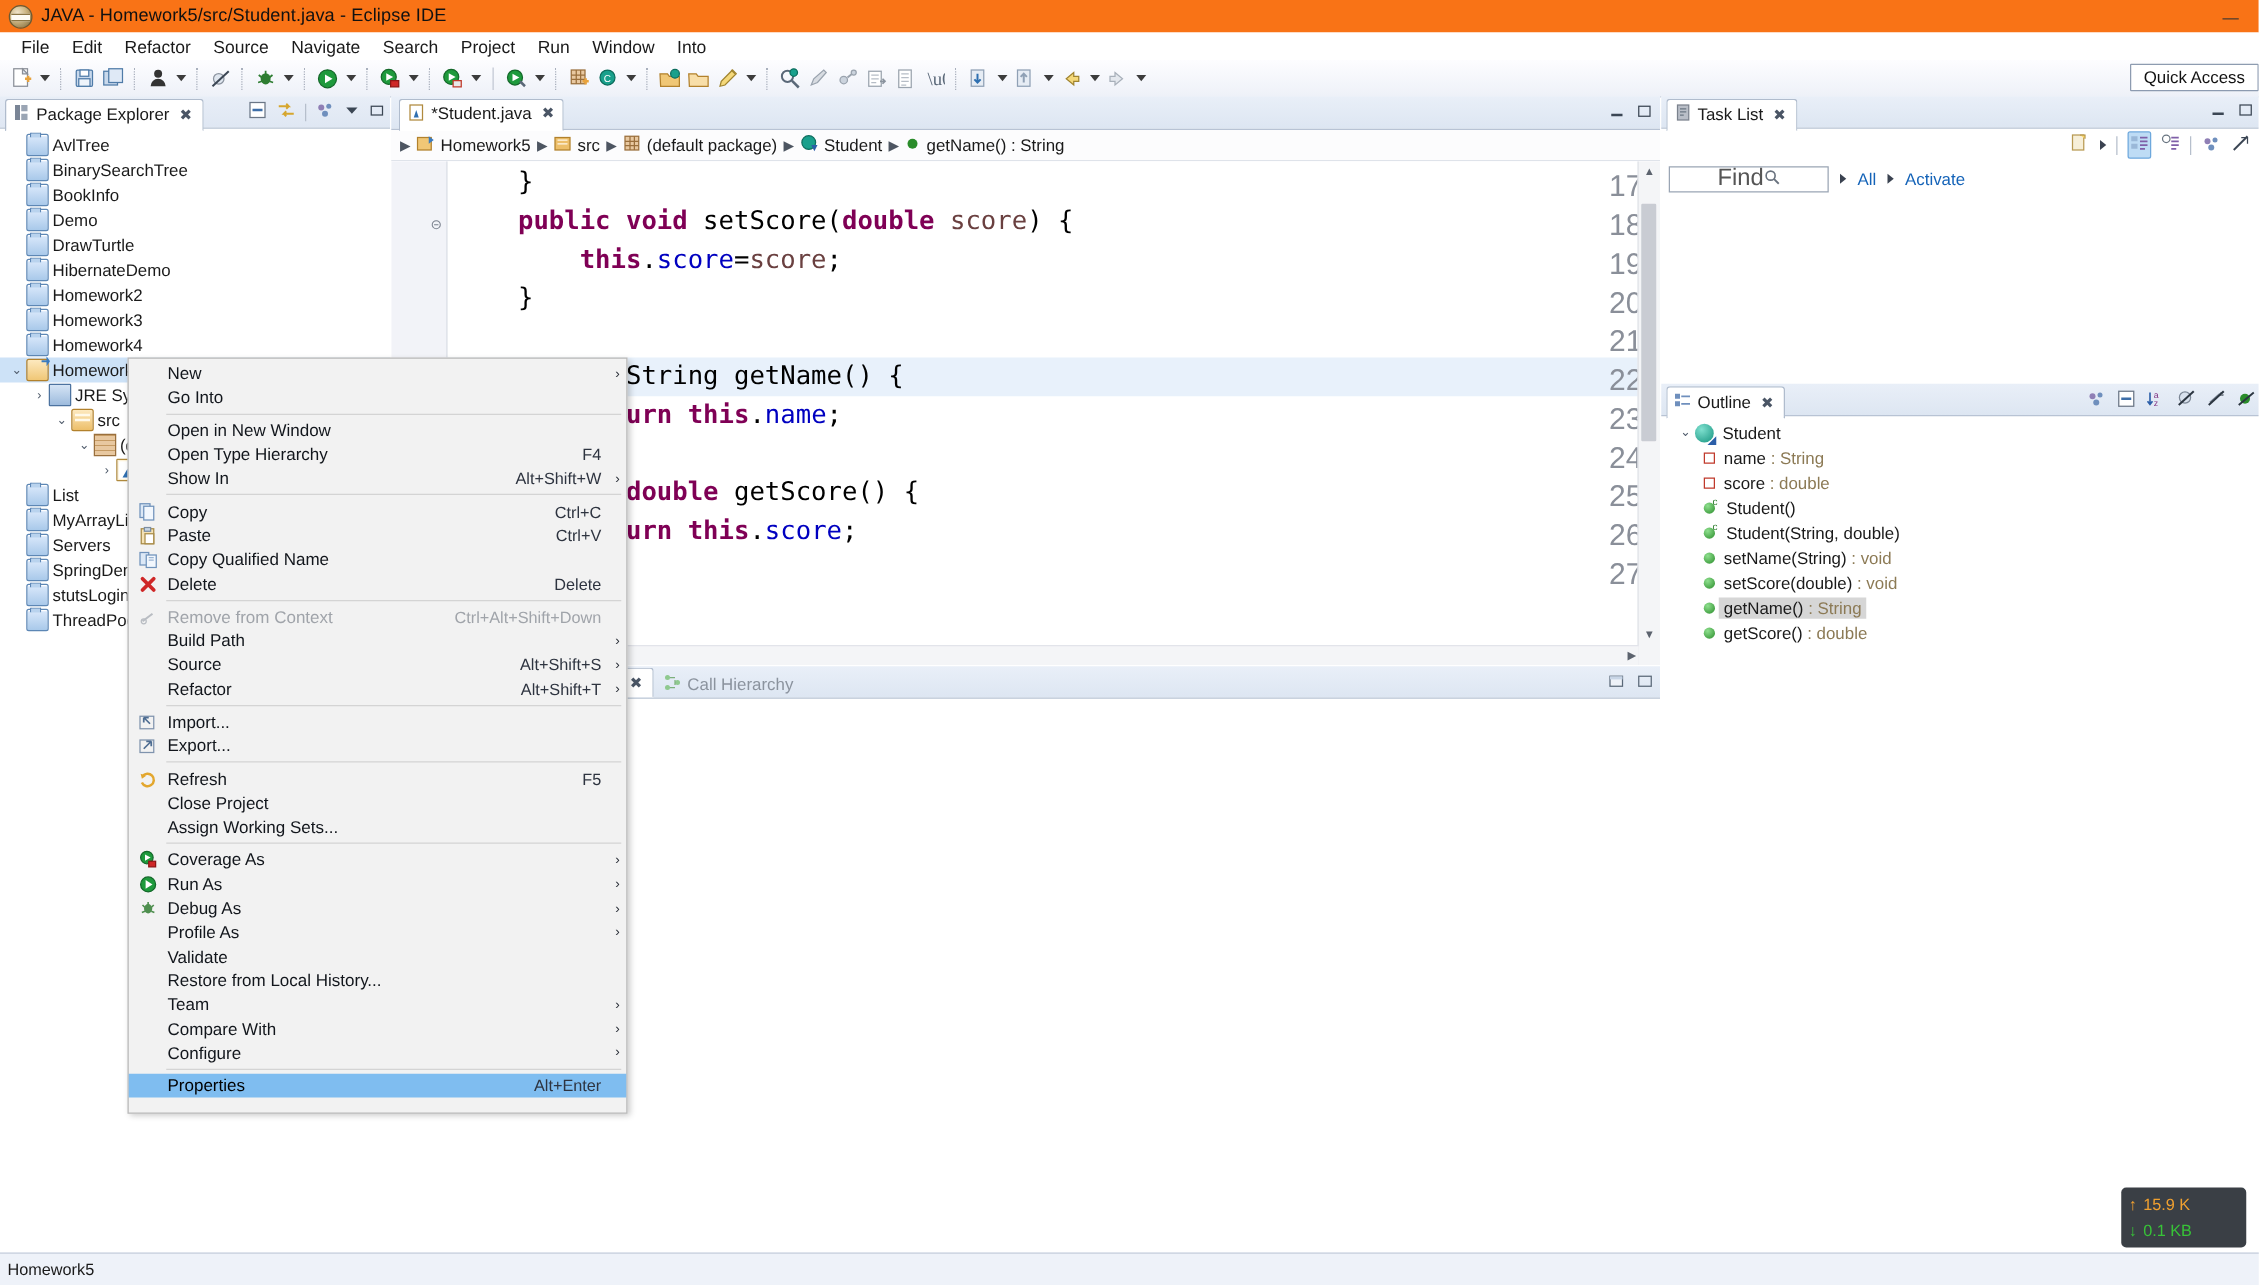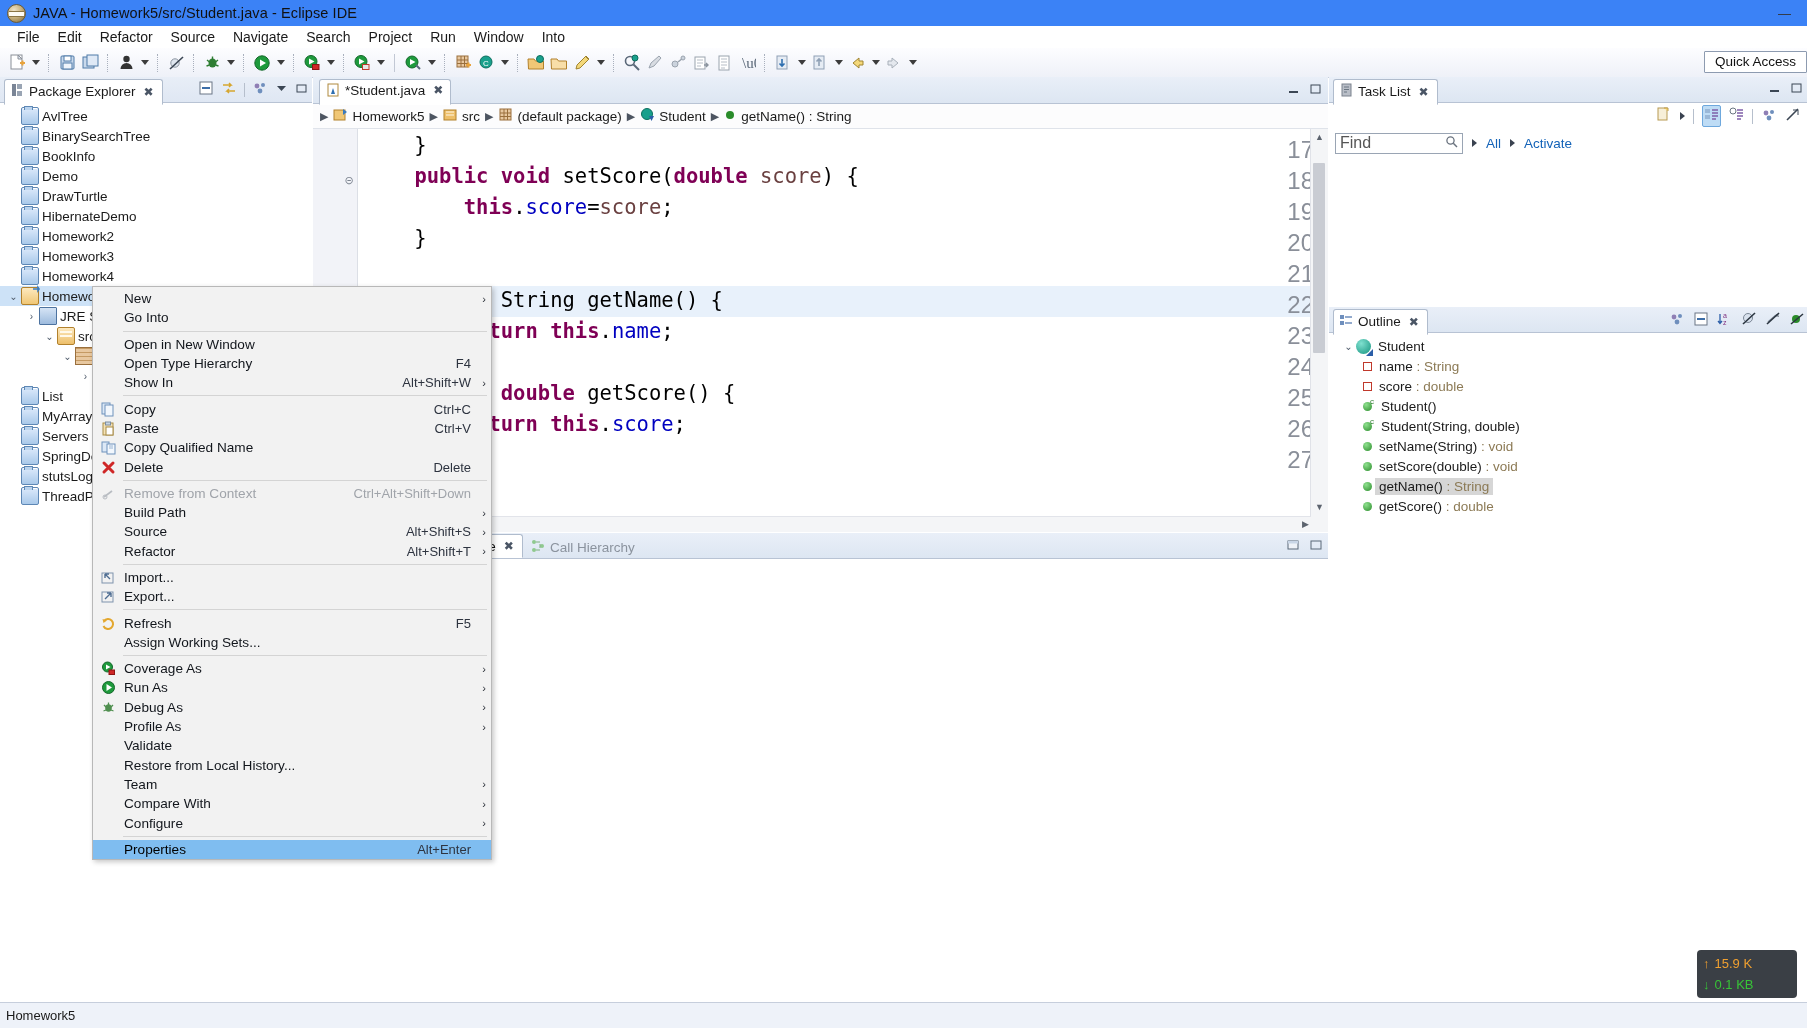--- a/index.html
+++ b/index.html
@@ -10,21 +10,21 @@
     font-family: "Liberation Sans", sans-serif;
     font-size: 13px;
     color: #1a1a1a;
     -webkit-font-smoothing: antialiased;
   }
   #app { position: relative; width: 1807px; height: 1028px; }
 
   
   .titlebar {
     position: absolute; top: 0; left: 0; width: 1807px; height: 26px;
-    background: #3b82f6;
+    background: #f97316;
     display: flex; align-items: center;
   }
   .title-icon {
     width: 17px; height: 17px; margin-left: 7px; margin-right: 7px;
     border-radius: 50%;
     background: radial-gradient(circle at 35% 30%, #efe3c8 0%, #c9b27e 45%, #7a6438 100%);
     border: 1px solid #6b5a34;
     position: relative; flex: none;
   }
   .title-icon::after {
@@ -235,22 +235,22 @@
     position: absolute; left: 4px; top: 2px;
     display: inline-flex; align-items: center; gap: 5px;
     padding: 3px 8px 4px 5px; background: #fff;
     border: 1px solid #b0bccd; border-bottom: 1px solid #fff;
     border-radius: 3px 3px 0 0; font-size: 13.5px;
   }
   .task-toolrow { height: 26px; display: flex; align-items: center; justify-content: flex-end; gap: 8px; padding-right: 6px; }
   .task-findrow { height: 28px; display: flex; align-items: center; gap: 9px; padding-left: 6px; }
   .find-box {
     width: 118px; height: 19px; border: 1px solid #9aa5b4; background: #fff;
-    display: flex; align-items: center; padding: 0 4px; font-size: 16px; color: #555;
-    justify-content: space-between;
+    display: flex; align-items: center; padding: 0 4px; font-size: 19px; color: #555;
+    justify-content: center;
   }
   .link { color: #1463b8; font-size: 13.5px; }
   .tri { width: 0; height: 0; border-left: 5px solid #3a4250; border-top: 4px solid transparent; border-bottom: 4px solid transparent; }
 
   
   .outline-panel {
     position: absolute; left: 1329px; top: 307px; width: 478px; height: 228px; background: #fff;
   }
   .out-tabrow {
     height: 25px; background: linear-gradient(#e9eff8, #dde6f2);
@@ -277,24 +277,24 @@
     background: radial-gradient(circle at 35% 30%, #7fe0cf, #15937f);
     position: relative; flex: none;
   }
   .ico-class::after {
     content: ""; position: absolute; right: -2px; bottom: -2px; width: 0; height: 0;
     border-left: 7px solid transparent; border-right: 0; border-bottom: 7px solid #2b5ea8;
   }
 
   
   .ctxmenu {
-    position: absolute; left: 92px; top: 286px; width: 398px;
+    position: absolute; left: 102px; top: 286px; width: 398px;
     background: #f2f2f2; border: 1px solid #b8b8b8;
     box-shadow: 2px 2px 5px rgba(0,0,0,0.22);
-    z-index: 50; padding: 2px 0 0 0;
+    z-index: 50; padding: 2px 0 12px 0;
   }
   .mi {
     display: flex; align-items: center; height: 19.3px;
     padding-left: 0; font-size: 13.6px; color: #12161c; position: relative;
   }
   .mi.hl { background: #7fbdf0; color: #000; }
   .mi.dim { color: #a0a4aa; }
   .mi-ico { width: 31px; display: flex; align-items: center; justify-content: center; flex: none; }
   .mi-label { flex: 1; }
   .mi-accel { color: #2e3440; padding-right: 6px; font-size: 13px; }
@@ -1152,20 +1152,26 @@
               <path d="M3 5 a5 5 0 1 1 -0.5 5" stroke="#e3a72e" stroke-width="2" fill="none"></path>
               <polygon points="1.5,3 6,4.5 2.5,7" fill="#e3a72e"></polygon>
             </svg>
           </span>
           <span class="mi-label">Refresh</span>
           <span class="mi-accel">F5</span>
           <span class="mi-sub"></span>
         </div>
         <div class="mi">
           <span class="mi-ico"></span>
+          <span class="mi-label">Close Project</span>
+          <span class="mi-accel"></span>
+          <span class="mi-sub"></span>
+        </div>
+        <div class="mi">
+          <span class="mi-ico"></span>
           <span class="mi-label">Assign Working Sets...</span>
           <span class="mi-accel"></span>
           <span class="mi-sub"></span>
         </div>
         <div class="mi-sep"></div>
         <div class="mi">
           <span class="mi-ico">
             <svg width="15" height="15">
               <circle cx="6.5" cy="6" r="5" fill="#1e9a3c" stroke="#14682a"></circle>
               <polygon points="5,3.5 9.5,6 5,8.5" fill="#fff"></polygon>

